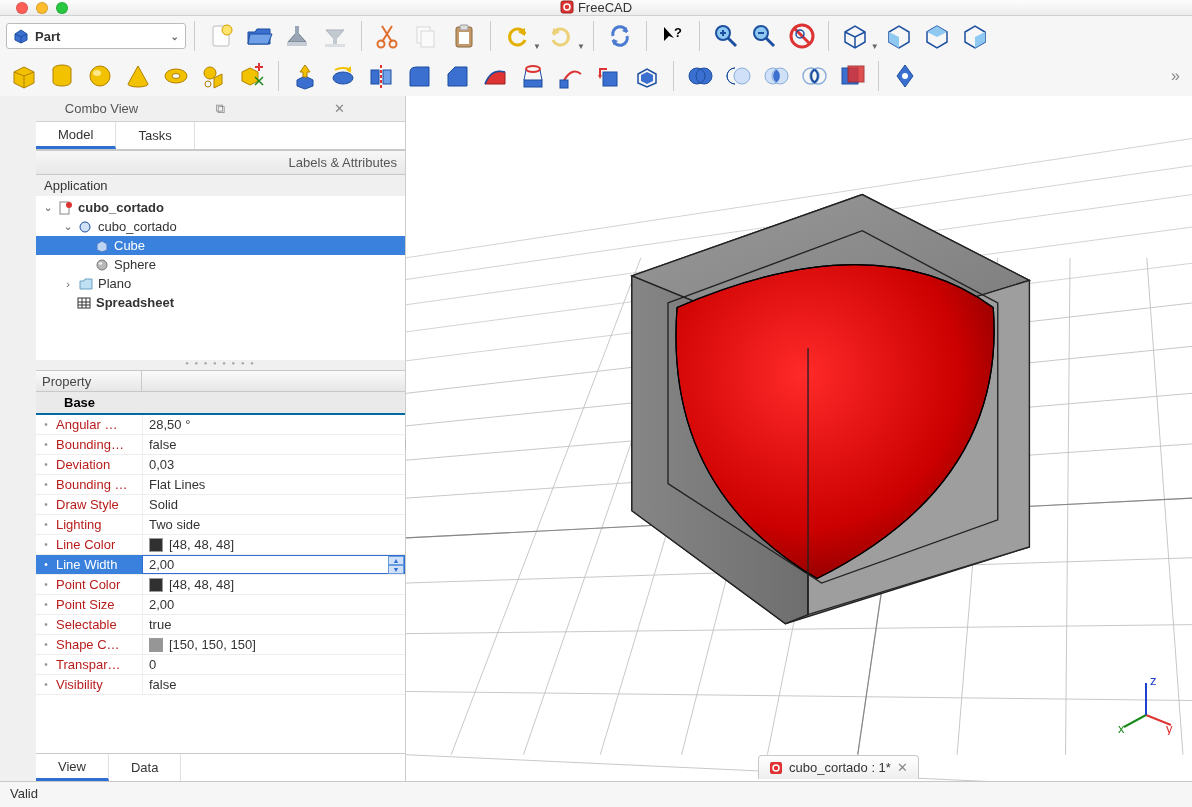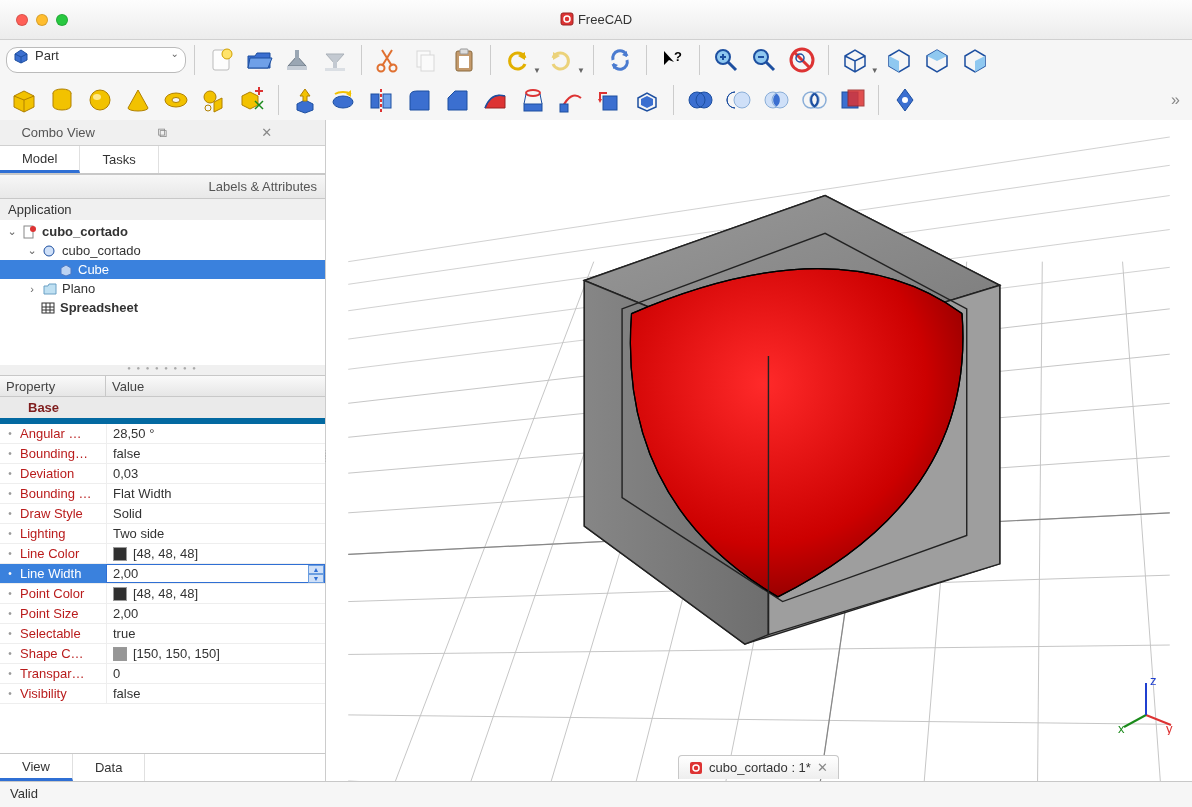--- a/index.html
+++ b/index.html
@@ -1,33 +1,33 @@
 <!DOCTYPE html>
 <html><head>
 <meta charset="utf-8">
 <style>
 * { box-sizing: border-box; margin: 0; padding: 0; font-family: -apple-system, "Helvetica Neue", Arial, sans-serif; font-size: 13px; color: #333; }
 body { width: 1192px; height: 807px; background: #f0f0f0; display: flex; flex-direction: column; overflow: hidden; }
-.titlebar { height: 40px; display: flex; align-items: center; padding: 0 16px; background: linear-gradient(#fdfdfd,#ececec); border-bottom: 1px solid #d0d0d0; position: relative; }
+.titlebar { height: 16px; display: flex; align-items: center; padding: 0 16px; background: linear-gradient(#fdfdfd,#ececec); border-bottom: 1px solid #d0d0d0; position: relative; }
 .tl-btn { width: 12px; height: 12px; border-radius: 50%; margin-right: 8px; border: 1px solid rgba(0,0,0,.15); }
 .tl-close { background:#ff5f57;} .tl-min{background:#ffbd2e;} .tl-max{background:#28c840;}
 .titlebar .title { position:absolute; left:0; right:0; text-align:center; font-size:13px; color:#444; pointer-events:none;}
 .titlebar .title svg { vertical-align:-2px; margin-right:4px;}
 
 .toolbar { display:flex; align-items:center; padding:2px 6px; background:#f6f6f6; gap:2px; flex-wrap:nowrap; }
 .toolbar .sep { width:1px; height:30px; background:#ccc; margin:0 6px; }
 .tbtn { width:36px; height:36px; display:flex; align-items:center; justify-content:center; border-radius:3px; }
 .tbtn svg { width:28px; height:28px; }
 .tbtn.small svg { width:22px; height:22px; }
-.wb-select { display:flex; width:180px; height:26px; background:#fff; border:1px solid #bbb; border-radius:11px; padding:0 6px; gap:6px; }
+.wb-select { display:flex; align-items:center; width:180px; height:26px; background:#fff; border:1px solid #bbb; border-radius:3px; padding:0 6px; gap:6px;font-weight:bold; }
 .wb-select .chev { margin-left:auto; color:#666; font-size:10px; }
 
 .mainarea { flex:1; display:flex; min-height:0; }
 
-.sidebar { width:326px; background:#f0f0f0; display:flex; flex-direction:column; border-right:1px solid #ccc; }
+.sidebar { width:370px; background:#f0f0f0; display:flex; flex-direction:column; border-right:1px solid #ccc;margin-left:36px; }
 .panel-title { height:26px; display:flex; align-items:center; background:#f0f0f0; border-bottom:1px solid #d0d0d0; padding:0 8px; }
 .panel-title span { flex:1; text-align:center; color:#555; }
 .panel-title .pbtn { width:16px; height:16px; color:#888; margin-left:4px; cursor:pointer; }
 
 .tabset { display:flex; height:28px; border-bottom:1px solid #c8c8c8; background:#fff; }
 .tab { padding:0 22px; display:flex; align-items:center; border-right:1px solid #e0e0e0; color:#555; cursor:pointer; }
 .tab.active { border-bottom:3px solid #2f6fd4; color:#222; }
 
 .section-header { background:linear-gradient(#f7f7f7,#e8e8e8); border:1px solid #c8c8c8; border-left:none; border-right:none; padding:4px 8px; color:#555;text-align:right; }
 .app-label { padding:3px 8px; color:#333; }
@@ -40,21 +40,21 @@
 .tree-row.sel span { color:#fff; }
 .bold { font-weight:700; }
 
 .splitter-h { height:10px; text-align:center; color:#aaa; font-size:6px; letter-spacing:2px; cursor:row-resize;}
 
 .props { flex:1; display:flex; flex-direction:column; min-height:0; background:#fff; }
 .prop-head { display:flex; background:linear-gradient(#fafafa,#e6e6e6); border-top:1px solid #c8c8c8; border-bottom:1px solid #c8c8c8; height:22px; }
 .prop-head div { padding:3px 6px; color:#444; }
 .pname { width:106px; border-right:1px solid #c8c8c8; }
 .pval { flex:1; }
-.prop-group { background:#eaeaea; padding:3px 28px; font-weight:700; color:#7f1d1d; border-bottom:6px solid #0369a1; }
+.prop-group { background:#eaeaea; padding:3px 28px; font-weight:700; color:#000000; border-bottom:2px solid #0369a1; }
 .prop-row { display:flex; height:20px; align-items:center; border-bottom:1px solid #eee; }
 .prop-row .bullet { width:20px; text-align:center; color:#999; font-size:10px; }
 .prop-row .key { width:86px; white-space:nowrap; overflow:hidden; text-overflow:ellipsis; color:#b91c1c; }
 .prop-row .val { flex:1; padding-left:6px; display:flex; align-items:center; gap:6px; border-left:1px solid #eee; height:100%; }
 .prop-row.sel { background:#3a81dd; }
 .prop-row.sel .key, .prop-row.sel .bullet, .prop-row.sel .val { color:#fff; }
 .prop-row.sel .val { background:#fff; color:#000; border:1px solid #2f6fd4;}
 .swatch { width:14px; height:14px; border:1px solid #999; }
 .spin { margin-left:auto; width:16px; height:100%; display:flex; flex-direction:column; }
 .spin div { flex:1; background:#cfe0f8; border:1px solid #6a9de0; display:flex; align-items:center; justify-content:center; font-size:7px; color:#2f6fd4;}
@@ -423,20 +423,29 @@
         <span>cubo_cortado</span>
       </div>
       <div class="tree-row sel" style="padding-left:58px">
         <span class="ticon">
             <svg width="14" height="14">
               <path d="M2 5 L7 2 L12 5 L12 11 L7 13 L2 11 Z" fill="#bcd3f2" stroke="#4c79c4"></path>
             </svg>
           </span>
         <span>Cube</span>
       </div>
+      <div class="tree-row" style="padding-left:58px">
+        <span class="ticon">
+            <svg width="14" height="14">
+              <circle cx="7" cy="7" r="5" fill="#b8b8b8" stroke="#777"></circle>
+              <ellipse cx="5.5" cy="5.5" rx="1.8" ry="1.2" fill="#eee"></ellipse>
+            </svg>
+          </span>
+        <span>Sphere</span>
+      </div>
       <div class="tree-row" style="padding-left:26px">
         <span class="exp">›</span>
         <span class="ticon">
             <svg width="14" height="14">
               <path d="M1 4 L5 4 L6 2 L13 2 L13 12 L1 12 Z" fill="#bfe0f2" stroke="#6aa0c4"></path>
             </svg>
           </span>
         <span>Plano</span>
       </div>
       <div class="tree-row" style="padding-left:40px">
@@ -452,21 +461,20 @@
         <span class="bold">Spreadsheet</span>
       </div>
       <div style="height:40px"></div>
     </div>
 
     <div class="splitter-h">● ● ● ● ● ● ● ●</div>
 
     <div class="props">
       <div class="prop-head">
         <div class="pname">Property</div>
-        <div class="pval">Value</div>
       </div>
       <div class="prop-group">Base</div>
       <div id="prop-rows">
           <div class="prop-row">
             <div class="bullet">•</div>
             <div class="key">Angular …</div>
             <div class="val">
               <span>28,50 °</span>
             </div>
           </div>
@@ -481,21 +489,21 @@
             <div class="bullet">•</div>
             <div class="key">Deviation</div>
             <div class="val">
               <span>0,03</span>
             </div>
           </div>
           <div class="prop-row">
             <div class="bullet">•</div>
             <div class="key">Bounding …</div>
             <div class="val">
-              <span>Flat Width</span>
+              <span>Flat Lines</span>
             </div>
           </div>
           <div class="prop-row">
             <div class="bullet">•</div>
             <div class="key">Draw Style</div>
             <div class="val">
               <span>Solid</span>
             </div>
           </div>
           <div class="prop-row">

